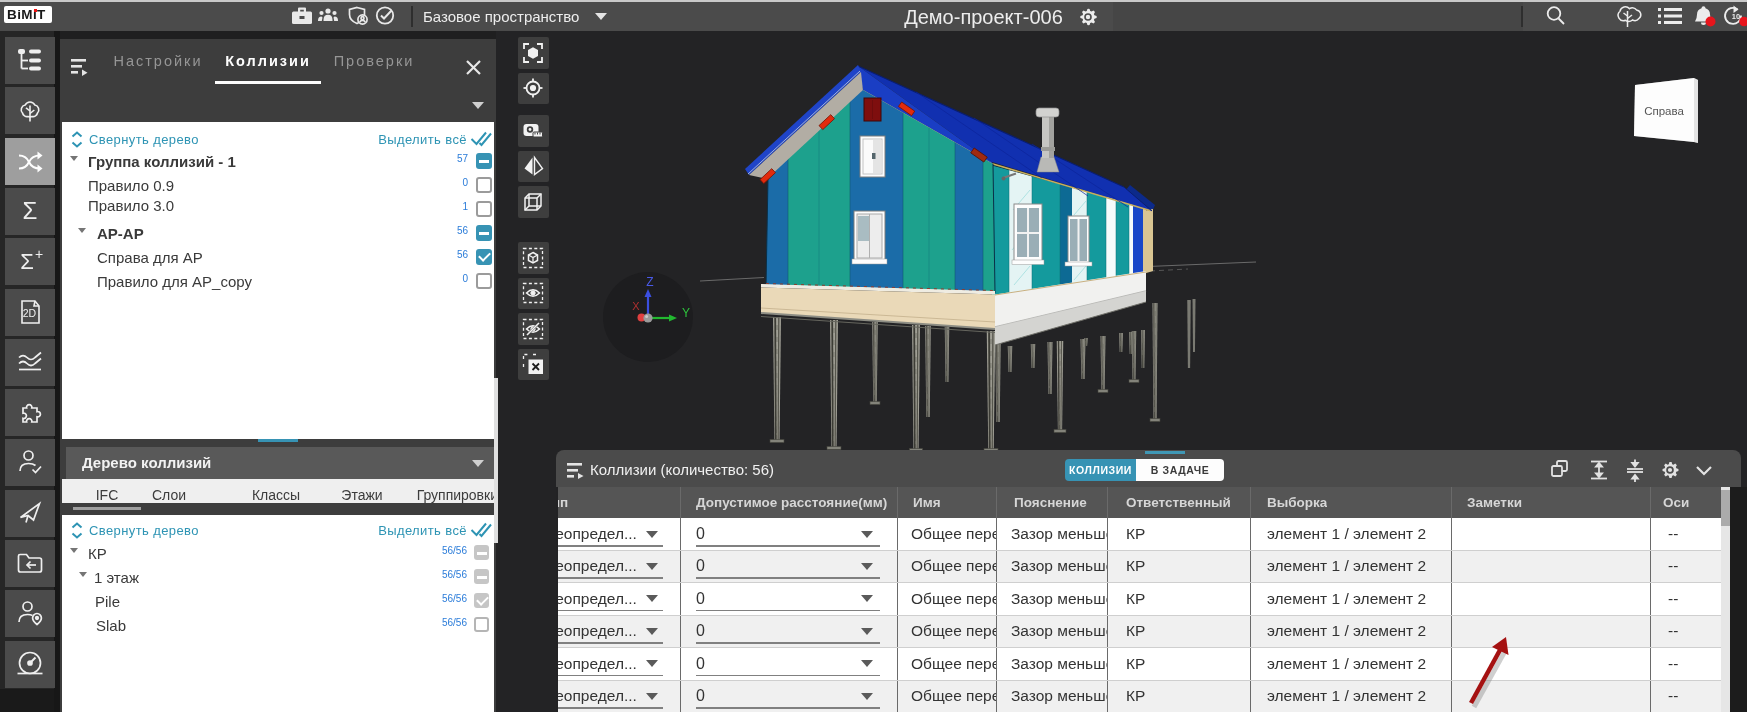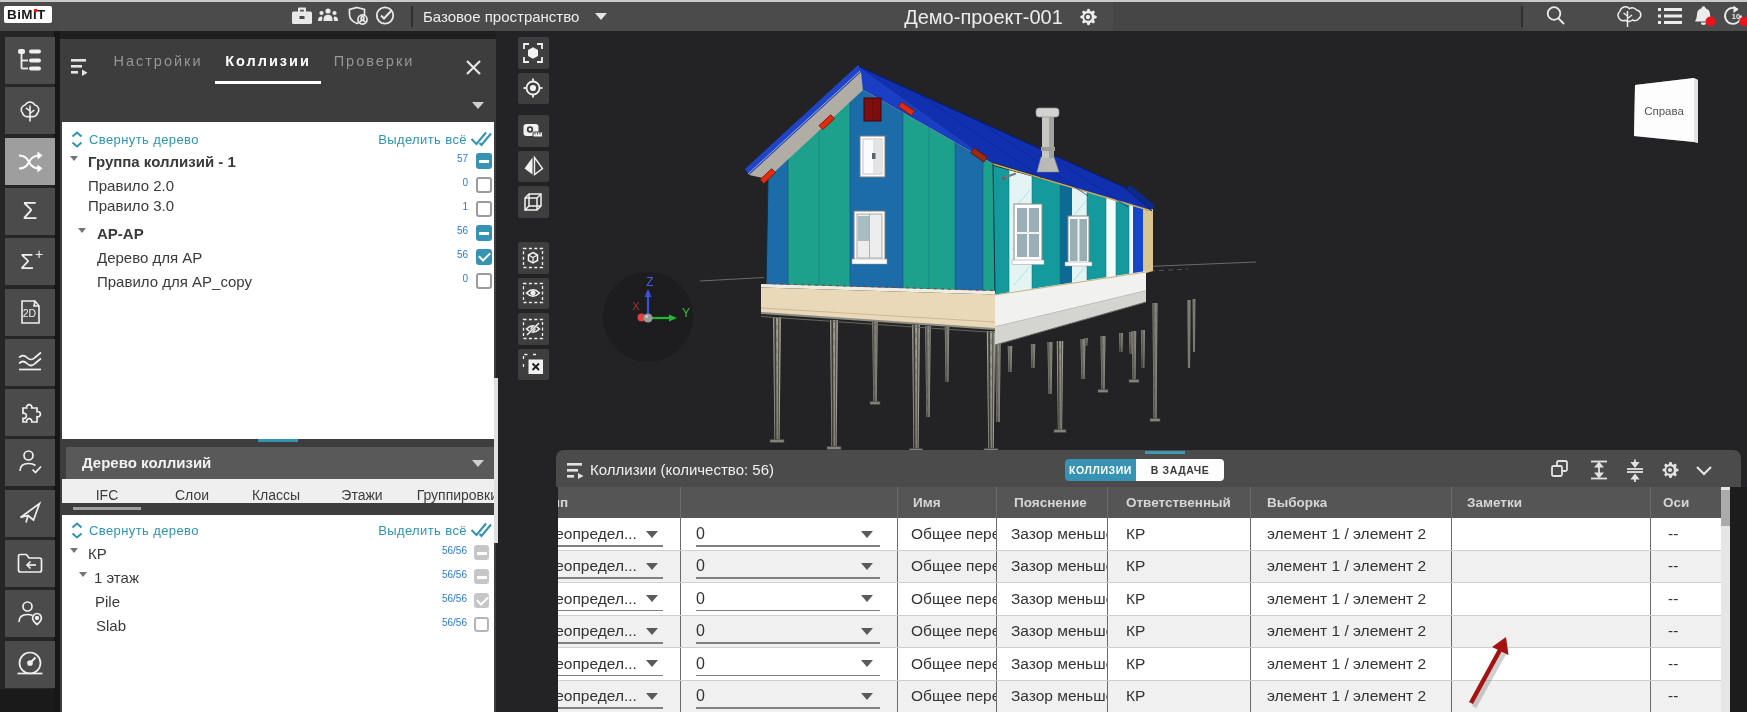--- a/index.html
+++ b/index.html
@@ -63,21 +63,21 @@
         <path d="M71.8 18.4 Q72.3 16.3 74.5 16.3 Q76.7 16.3 77.2 18.4"></path>
  </g>
  <g fill="none" stroke="#e8e8e8" stroke-width="1.8">
   <circle cx="97" cy="11.5" r="8.2"></circle>
   <path d="M93 11.5 L96 14.5 L103.5 6.5" stroke-width="2"></path>
  </g>
 </svg>
 <div class="abs" style="left:411px;top:6px;width:2px;height:21px;background:#2e2e2e"></div>
 <div class="abs" style="left:423px;top:2px;height:29px;line-height:29px;color:#ededed;font-size:15px">Базовое пространство</div>
 <div class="caret" style="left:595px;top:13px;border-top-color:#e4e4e4"></div>
-<div class="abs" style="left:851px;top:2px;width:265px;height:29px;line-height:30px;color:#ededed;font-size:20px;text-align:center">Демо-проект-001</div>
+<div class="abs" style="left:851px;top:2px;width:265px;height:29px;line-height:30px;color:#ededed;font-size:20px;text-align:center">Демо-проект-006</div>
 <svg class="abs" style="left:1076px;top:5px" width="24" height="24" viewBox="0 0 24 24">
       <path fill-rule="evenodd" fill="#ededed" d="M12 8.2a3.8 3.8 0 1 0 0 7.6 3.8 3.8 0 0 0 0-7.6zm0 6a2.2 2.2 0 1 1 0-4.4 2.2 2.2 0 0 1 0 4.4zm8.6-1.1.1-1.1-.1-1.1-2.2-.6-.5-1.3 1.1-2-1.5-1.5-2 1.1-1.3-.5-.6-2.2-1.1-.1-1.1.1-.6 2.2-1.3.5-2-1.1-1.5 1.5 1.1 2-.5 1.3-2.2.6-.1 1.1.1 1.1 2.2.6.5 1.3-1.1 2 1.5 1.5 2-1.1 1.3.5.6 2.2 1.1.1 1.1-.1.6-2.2 1.3-.5 2 1.1 1.5-1.5-1.1-2 .5-1.3z"></path>
     </svg>
 <div class="abs" style="left:1521px;top:6px;width:2px;height:21px;background:#2e2e2e"></div>
 
 <svg class="abs" style="left:1540px;top:3px" width="207 " height="28" viewBox="0 0 207 28">
  <g fill="none" stroke="#ececec" stroke-width="1.8">
   <circle cx="14" cy="10.5" r="6.3"></circle>
         <line x1="18.6" y1="15.5" x2="24" y2="21"></line>
  </g>
@@ -562,44 +562,44 @@
    <div class="tealtx abs" style="left:27px;top:10px">Свернуть дерево</div>
    <div class="tealtx abs" style="left:255px;top:10px;width:150px;text-align:right">Выделить всё</div>
    <svg class="abs" style="left:408px;top:8px" width="22" height="18" viewBox="0 0 22 18" fill="none" stroke="#2e94b4" stroke-width="2">
           <path d="M1.5 9 L6.5 14 L16 2.5"></path>
           <path d="M9.5 13 L11.5 15 L21 3.5"></path>
         </svg>
    <div class="exp" style="left:8px;top:34px"></div>
    <div class="trow" style="left:26px;top:31px;font-weight:bold">Группа коллизий - 1</div>
    <div class="bluenum abs" style="left:340px;top:31px;width:66px;text-align:right">57</div>
    <div class="cb ind" style="left:414px;top:31px"></div>
-   <div class="trow" style="left:26px;top:55px">Правило 2.0</div>
+   <div class="trow" style="left:26px;top:55px">Правило 0.9</div>
    <div class="bluenum abs" style="left:340px;top:55px;width:66px;text-align:right">0</div>
    <div class="cb un" style="left:414px;top:55px"></div>
    <div class="trow" style="left:26px;top:75px">Правило 3.0</div>
    <div class="bluenum abs" style="left:340px;top:79px;width:66px;text-align:right">1</div>
    <div class="cb un" style="left:414px;top:79px"></div>
    <div class="exp" style="left:16px;top:106px"></div>
    <div class="trow" style="left:35px;top:103px;font-weight:bold">АР-АР</div>
    <div class="bluenum abs" style="left:340px;top:103px;width:66px;text-align:right">56</div>
    <div class="cb ind" style="left:414px;top:103px"></div>
-   <div class="trow" style="left:35px;top:127px">Дерево для АР</div>
+   <div class="trow" style="left:35px;top:127px">Справа для АР</div>
    <div class="bluenum abs" style="left:340px;top:127px;width:66px;text-align:right">56</div>
    <div class="cb chk" style="left:414px;top:127px"></div>
    <div class="trow" style="left:35px;top:151px">Правило для АР_copy</div>
    <div class="bluenum abs" style="left:340px;top:151px;width:66px;text-align:right">0</div>
    <div class="cb un" style="left:414px;top:151px"></div>
  </div>
  <div class="abs" style="left:198px;top:400px;width:40px;height:3px;background:#3793b4"></div>
 
  <div class="sechd" style="top:408px;height:32px;line-height:32px">Дерево коллизий</div>
  <div class="caret" style="left:412px;top:421px"></div>
  <div class="abs" style="left:2px;top:440px;width:432px;height:24px;background:#efefef">
    <div class="abs" style="left:5px;top:8px;width:80px;text-align:center;font-size:14px;color:#3c3c3c">IFC</div>
-   <div class="abs" style="left:90px;top:8px;width:80px;text-align:center;font-size:14px;color:#3c3c3c">Слои</div>
+   <div class="abs" style="left:90px;top:8px;width:80px;font-size:14px;color:#3c3c3c">Слои</div>
    <div class="abs" style="left:174px;top:8px;width:80px;text-align:center;font-size:14px;color:#3c3c3c">Классы</div>
    <div class="abs" style="left:260px;top:8px;width:80px;text-align:center;font-size:14px;color:#3c3c3c">Этажи</div>
    <div class="abs" style="left:340px;top:8px;width:96px;text-align:right;font-size:14px;color:#3c3c3c">Группировки</div>
    <div class="abs" style="left:11px;top:28px;width:68px;height:2.5px;background:#9e9e9e"></div>
  </div>
  <div class="abs" style="left:2px;top:476px;width:432px;height:197px;background:#fff">
    <svg class="abs" style="left:8px;top:7px" width="14" height="17" viewBox="0 0 14 17" fill="none" stroke="#2e94b4" stroke-width="2">
           <path d="M2.5 5.5 L7 1.5 L11.5 5.5"></path>
           <path d="M2.5 11.5 L7 15.5 L11.5 11.5"></path>
         </svg>
@@ -660,20 +660,21 @@
    <line x1="89" y1="17" x2="89" y2="24"></line>
           <path d="M86.2 20.5 L89 17 L91.8 20.5 Z"></path>
   </g>
   <path fill-rule="evenodd" fill="#e2e2e2" d="M124 8.2a3.8 3.8 0 1 0 0 7.6 3.8 3.8 0 0 0 0-7.6zm0 5.9a2.1 2.1 0 1 1 0-4.2 2.1 2.1 0 0 1 0 4.2zm8.4-1 .1-1.1-.1-1.1-2.1-.6-.5-1.2 1.1-1.9-1.6-1.6-1.9 1.1-1.2-.5-.6-2.1-1.1-.1-1.1.1-.6 2.1-1.2.5-1.9-1.1-1.6 1.6 1.1 1.9-.5 1.2-2.1.6-.1 1.1.1 1.1 2.1.6.5 1.2-1.1 1.9 1.6 1.6 1.9-1.1 1.2.5.6 2.1 1.1.1 1.1-.1.6-2.1 1.2-.5 1.9 1.1 1.6-1.6-1.1-1.9.5-1.2z"></path>
   <path fill="none" stroke="#e2e2e2" stroke-width="2.2" d="M151 9 L158 16 L165 9"></path>
  </svg>
  <div class="abs" style="left:0;top:37px;width:2px;height:225px;background:#222224"></div>
  <div class="abs" style="left:2px;top:37px;width:1163px;height:225px;overflow:hidden;background:#fff">
   <div class="abs" style="left:0;top:0;width:1163px;height:31px;background:#555555"></div>
   <div class="thead-cell" style="left:-14px">Тип</div>
+  <div class="thead-cell" style="left:138px">Допустимое расстояние(мм)</div>
   <div class="thead-cell" style="left:355px">Имя</div>
   <div class="thead-cell" style="left:456px">Пояснение</div>
   <div class="thead-cell" style="left:568px">Ответственный</div>
   <div class="thead-cell" style="left:709px">Выборка</div>
   <div class="thead-cell" style="left:909px">Заметки</div>
   <div class="thead-cell" style="left:1105px">Оси</div>
 
   <div class="abs" style="left:0;top:31px;width:1163px;height:32.4px;background:#fff"></div>
   <div class="abs" style="left:0;top:63.4px;width:1163px;height:32.4px;background:#f0f0f0"></div>
   <div class="abs" style="left:0;top:95.8px;width:1163px;height:32.4px;background:#fff"></div>

